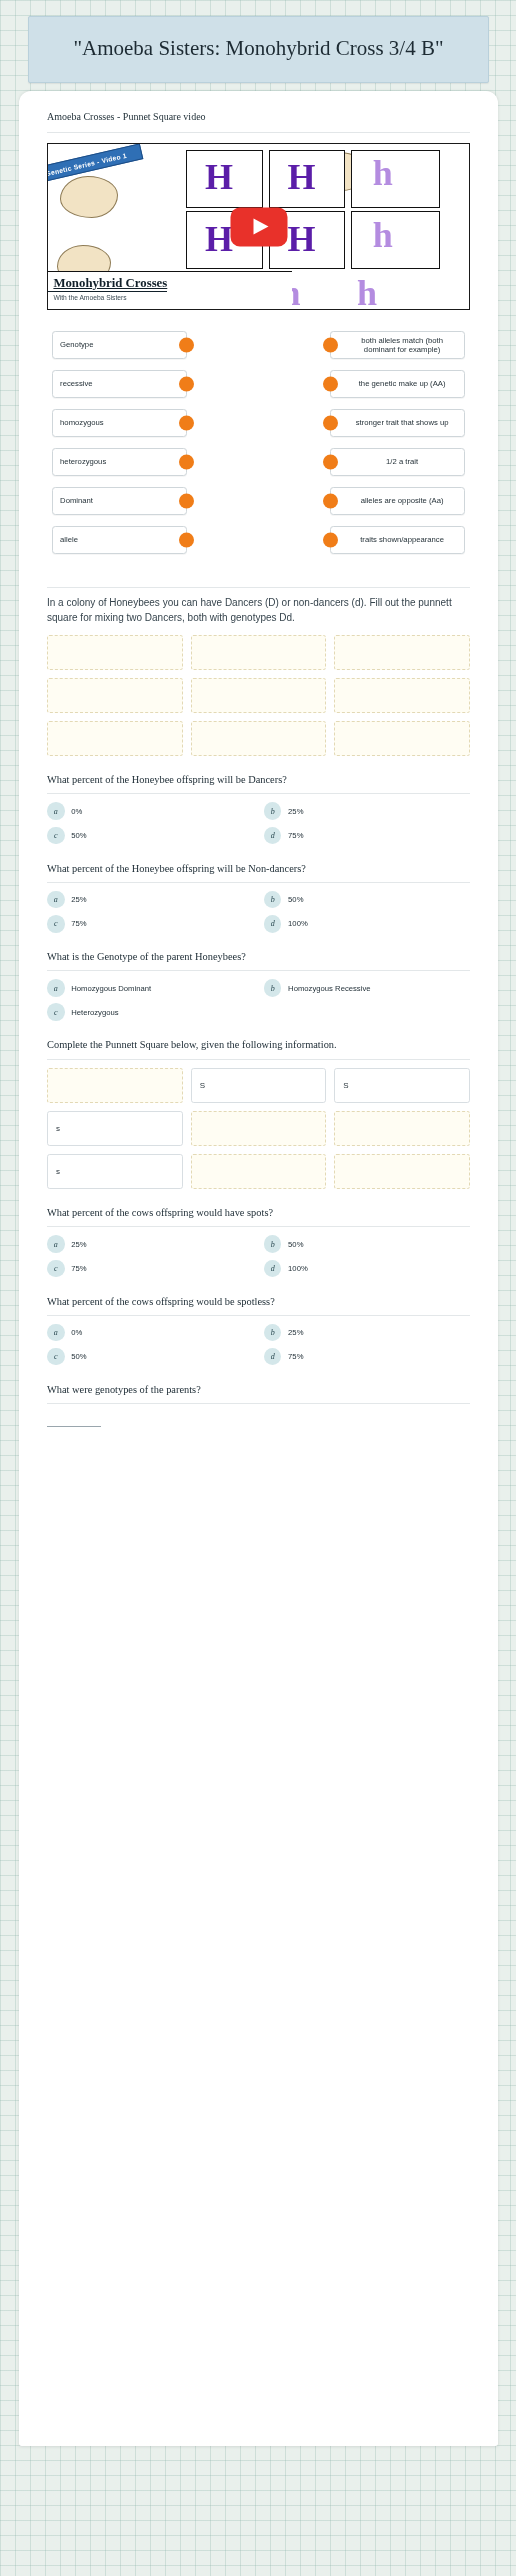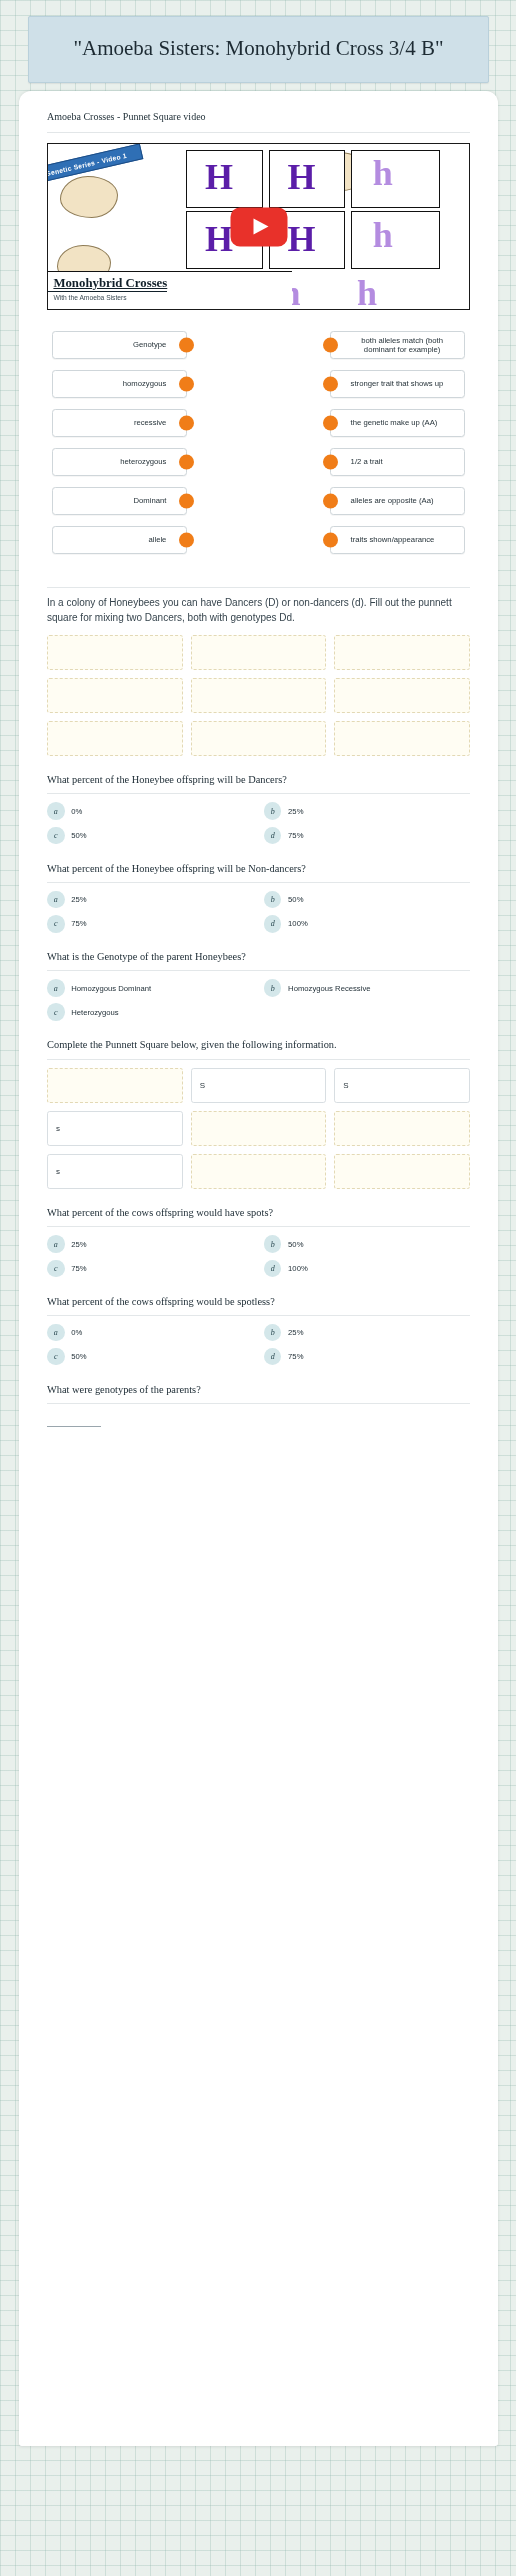--- a/index.html
+++ b/index.html
@@ -148,22 +148,22 @@
   .match-box {
     position: relative;
     width: 135px; min-height: 28px;
     border: 0.7px solid #cfd6da;
     border-radius: 3.4px;
     background: #fff;
     display: flex; align-items: center;
     font-size: 7.7px; color: #1f2c33;
     box-shadow: 0 0.7px 0.7px rgba(0,0,0,0.04);
   }
-  .match-box.left { justify-content: flex-end; padding: 4px 20px 4px 6.7px; text-align: center;}
-  .match-box.right { padding: 4px 10px 4px 20px; text-align: center;}
+  .match-box.left { justify-content: flex-start; padding: 4px 20px 4px 6.7px; text-align: center;}
+  .match-box.right { justify-content: center; padding: 4px 10px 4px 20px; text-align: center;}
   .dot {
     position: absolute;
     width: 15px; height: 15px; border-radius: 50%;
     background: #f07d18;
     top: 50%; transform: translateY(-50%);
   }
   .match-box.left .dot { right: -7.4px; }
   .match-box.right .dot { left: -7.4px; }
   .match-spacer { flex: 1; }
 
@@ -284,39 +284,39 @@
       <div class="match-spacer"></div>
       <div class="match-box right">
         <span class="dot"></span>
         <span>both alleles match (both dominant for example)</span>
       </div>
     </div>
 
 
     <div class="match-row">
       <div class="match-box left">
-        <span>homozygous</span>
+        <span>recessive</span>
         <span class="dot"></span>
       </div>
       <div class="match-spacer"></div>
       <div class="match-box right">
         <span class="dot"></span>
-        <span>stronger trait that shows up</span>
+        <span>the genetic make up (AA)</span>
       </div>
     </div>
 
     <div class="match-row">
       <div class="match-box left">
-        <span>recessive</span>
+        <span>homozygous</span>
         <span class="dot"></span>
       </div>
       <div class="match-spacer"></div>
       <div class="match-box right">
         <span class="dot"></span>
-        <span>the genetic make up (AA)</span>
+        <span>stronger trait that shows up</span>
       </div>
     </div>
 
     <div class="match-row">
       <div class="match-box left">
         <span>heterozygous</span>
         <span class="dot"></span>
       </div>
       <div class="match-spacer"></div>
       <div class="match-box right">

